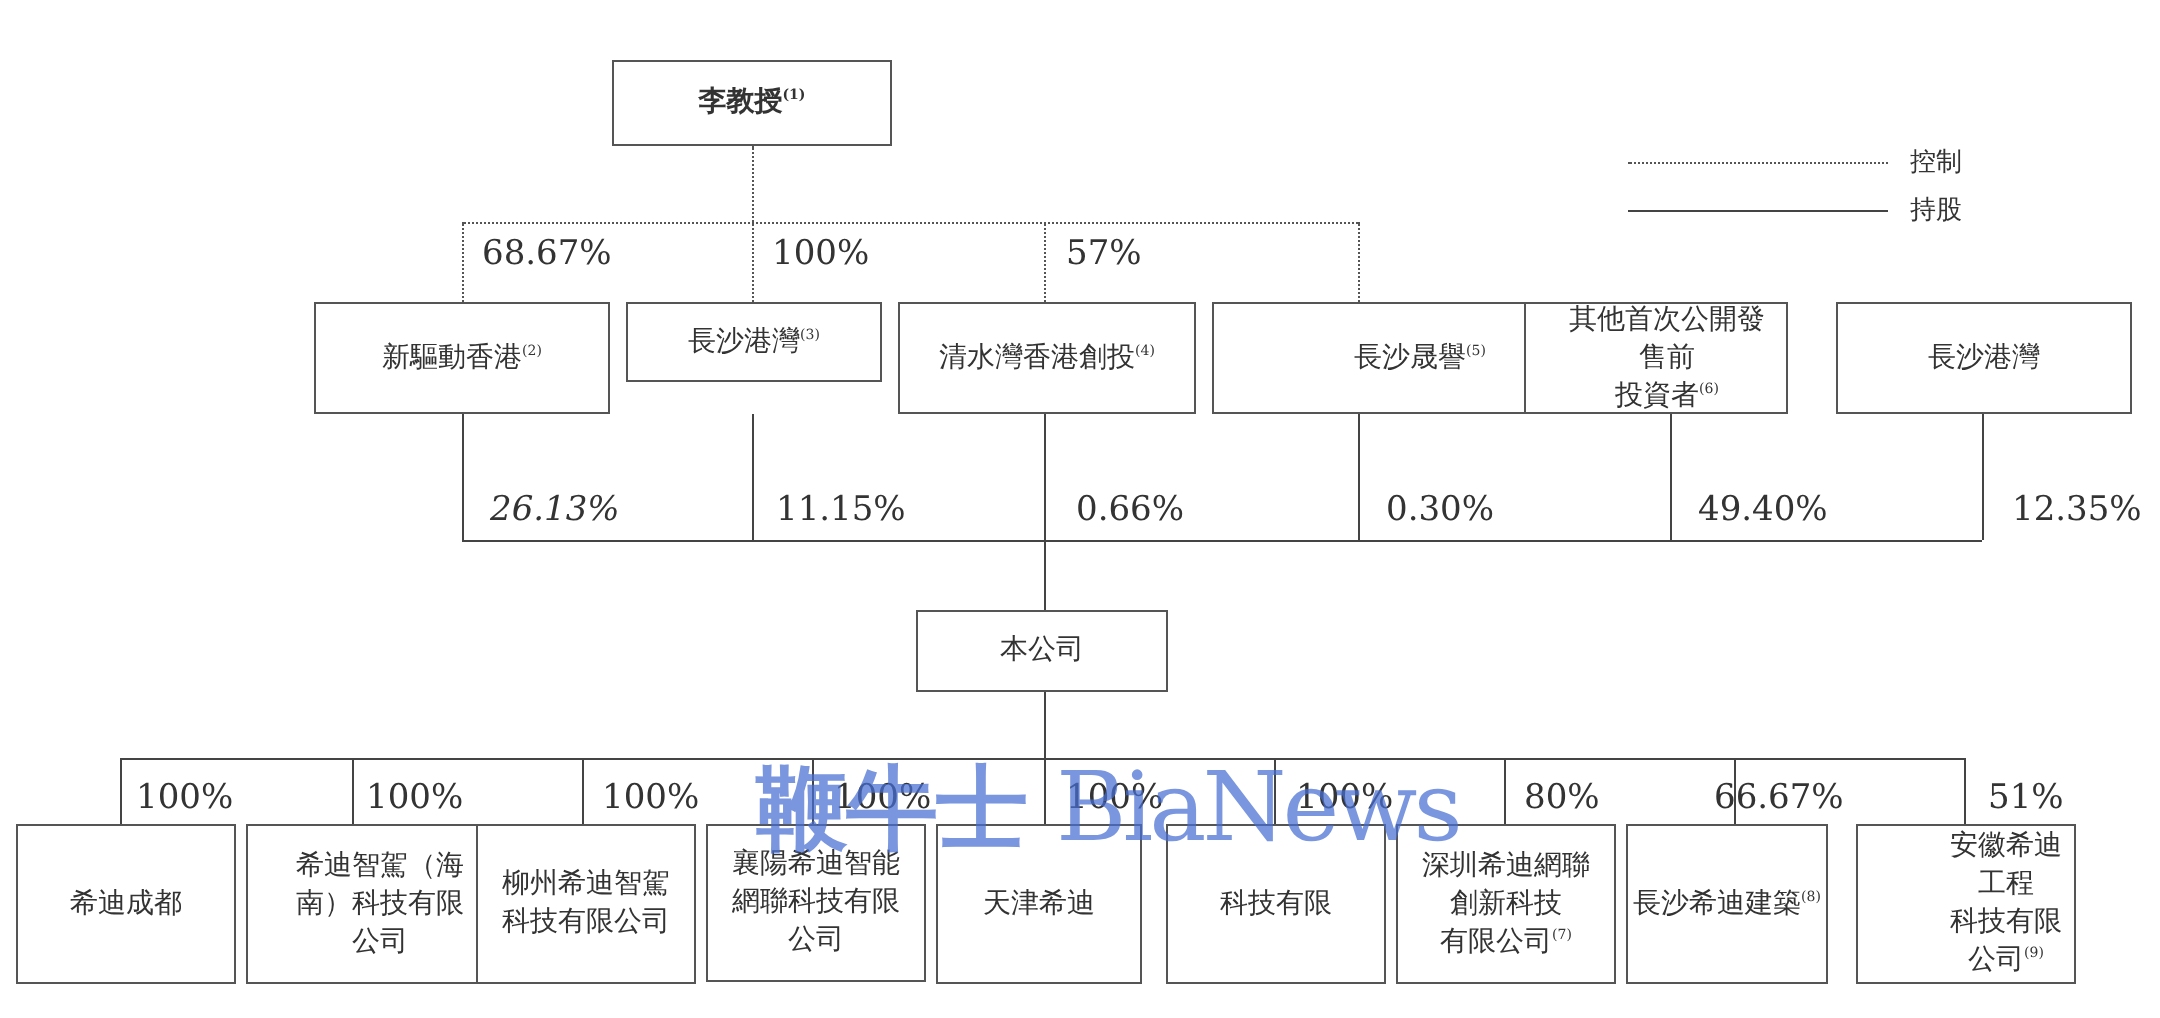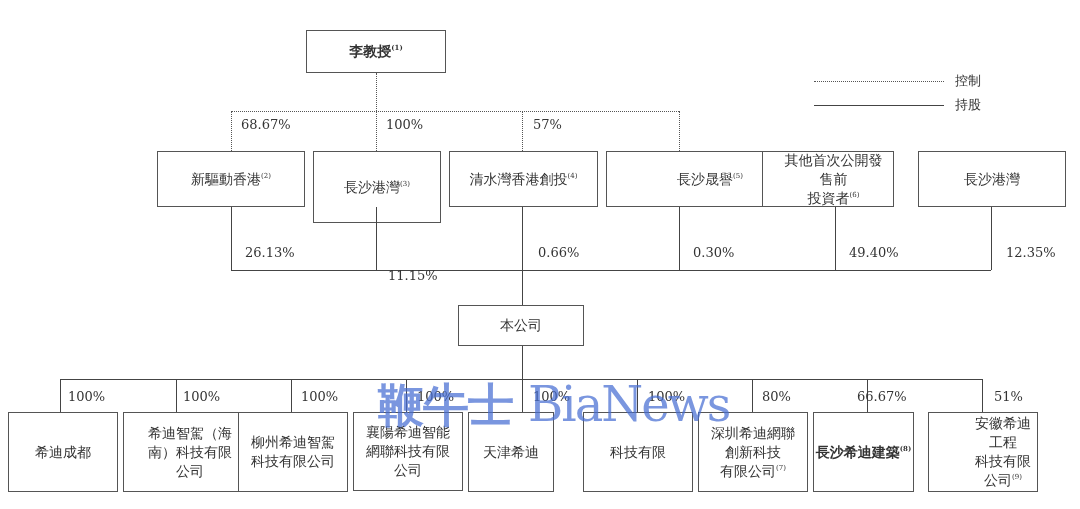--- a/index.html
+++ b/index.html
@@ -7,21 +7,21 @@
          font-family:"DejaVu Serif","Liberation Serif",serif; color:#333; }
   .box { position:absolute; border:1px solid #555; background:#fff; box-sizing:border-box;
          display:flex; align-items:center; justify-content:center; text-align:center;
          font-size:14px; line-height:19px; color:#333; }
   .box .inner { padding:0 4px; }
   sup { font-size:7px; vertical-align:super; line-height:0; }
   .hl { position:absolute; height:0; border-top:1px solid #444; }
   .vl { position:absolute; width:0; border-left:1px solid #444; }
   .hd { position:absolute; height:0; border-top:1px dotted #555; }
   .vd { position:absolute; width:0; border-left:1px dotted #555; }
-  .pct { position:absolute; font-size:13px; color:#333; white-space:nowrap; }
+  .pct { position:absolute; font-size:17px; color:#333; white-space:nowrap; }
   .legend-label { position:absolute; font-size:13px; color:#333; }
   .watermark { position:absolute; left:378px; top:378px; font-size:46px; line-height:52px;
                color:rgba(70,110,210,0.72); font-weight:bold; white-space:nowrap;
                font-family:"DejaVu Serif",serif; letter-spacing:-1px; }
   .watermark .latin { font-weight:normal; font-size:48px; letter-spacing:-2px; }
 </style>
 </head>
 <body>
 
 <div class="hd" style="left:814px; top:81px; width:130px;"></div>
@@ -40,21 +40,21 @@
 <div class="vd" style="left:522px; top:111px; height:40px;"></div>
 <div class="vd" style="left:679px; top:111px; height:40px;"></div>
 
 <div class="pct" style="left:241px; top:117px;">68.67%</div>
 <div class="pct" style="left:386px; top:117px;">100%</div>
 <div class="pct" style="left:533px; top:117px;">57%</div>
 
 <div class="box" style="left:157px; top:151px; width:148px; height:56px;">
   <span class="inner"><span>新驅動香港</span><sup>(2)</sup></span>
 </div>
-<div class="box" style="left:313px; top:151px; width:128px; height:72px;">
+<div class="box" style="left:313px; top:151px; width:128px; height:40px;">
   <span class="inner"><span>長沙港灣</span><sup>(3)</sup></span>
 </div>
 <div class="box" style="left:449px; top:151px; width:149px; height:56px;">
   <span class="inner"><span>清水灣香港創投</span><sup>(4)</sup></span>
 </div>
 <div class="box" style="left:606px; top:151px; width:176px; height:56px;padding-left:32px;">
   <span class="inner"><span>長沙晟譽</span><sup>(5)</sup></span>
 </div>
 <div class="box" style="left:762px; top:151px; width:132px; height:56px;padding-left:11px;">
   <span class="inner"><span>其他首次公開發售前</span><br><span>投資者</span><sup>(6)</sup></span>
@@ -64,22 +64,22 @@
 </div>
 
 <div class="vl" style="left:231px; top:207px; height:63px;"></div>
 <div class="vl" style="left:376px; top:207px; height:63px;"></div>
 <div class="vl" style="left:522px; top:207px; height:98px;"></div>
 <div class="vl" style="left:679px; top:207px; height:63px;"></div>
 <div class="vl" style="left:835px; top:207px; height:63px;"></div>
 <div class="vl" style="left:991px; top:207px; height:63px;"></div>
 <div class="hl" style="left:231px; top:270px; width:760px;"></div>
 
-<div class="pct" style="left:245px; top:245px;">26.13%</div>
-<div class="pct" style="left:388px; top:245px;margin-top:23px;">11.15%</div>
+<div class="pct" style="left:245px; top:245px;font-style:italic;">26.13%</div>
+<div class="pct" style="left:388px; top:245px;">11.15%</div>
 <div class="pct" style="left:538px; top:245px;">0.66%</div>
 <div class="pct" style="left:693px; top:245px;">0.30%</div>
 <div class="pct" style="left:849px; top:245px;">49.40%</div>
 <div class="pct" style="left:1006px; top:245px;">12.35%</div>
 
 <div class="box" style="left:458px; top:305px; width:126px; height:41px;">
   <span class="inner">本公司</span>
 </div>
 <div class="vl" style="left:522px; top:346px; height:33px;"></div>
 
@@ -109,30 +109,30 @@
 </div>
 <div class="box" style="left:123px; top:412px; width:134px; height:80px;">
   <span class="inner"><span>希迪智駕（海</span><br><span>南）科技有限</span><br><span>公司</span></span>
 </div>
 <div class="box" style="left:238px; top:412px; width:110px; height:80px;">
   <span class="inner"><span>柳州希迪智駕</span><br><span>科技有限公司</span></span>
 </div>
 <div class="box" style="left:353px; top:412px; width:110px; height:79px;">
   <span class="inner"><span>襄陽希迪智能</span><br><span>網聯科技有限</span><br><span>公司</span></span>
 </div>
-<div class="box" style="left:468px; top:412px; width:86px; height:80px;">
+<div class="box" style="left:468px; top:412px; width:103px; height:80px;">
   <span class="inner"><span>天津希迪</span></span>
 </div>
 <div class="box" style="left:583px; top:412px; width:110px; height:80px;">
   <span class="inner"><span>科技有限</span></span>
 </div>
 <div class="box" style="left:698px; top:412px; width:110px; height:80px;">
   <span class="inner"><span>深圳希迪網聯</span><br><span>創新科技</span><br><span>有限公司</span><sup>(7)</sup></span>
 </div>
-<div class="box" style="left:813px; top:412px; width:101px; height:80px;font-weight:bold;">
+<div class="box" style="left:813px; top:412px; width:101px; height:80px;">
   <span class="inner" style="padding:0 1px;"><span>長沙希迪建築</span><sup>(8)</sup></span>
 </div>
 <div class="box" style="left:928px; top:412px; width:110px; height:80px;padding-left:40px;">
   <span class="inner" style="padding:0 1px;"><span>安徽希迪工程</span><br><span>科技有限公司</span><sup>(9)</sup></span>
 </div>
 
 <div class="watermark">
   <span>鞭牛士</span>
   <span class="latin">BiaNews</span>
 </div>

